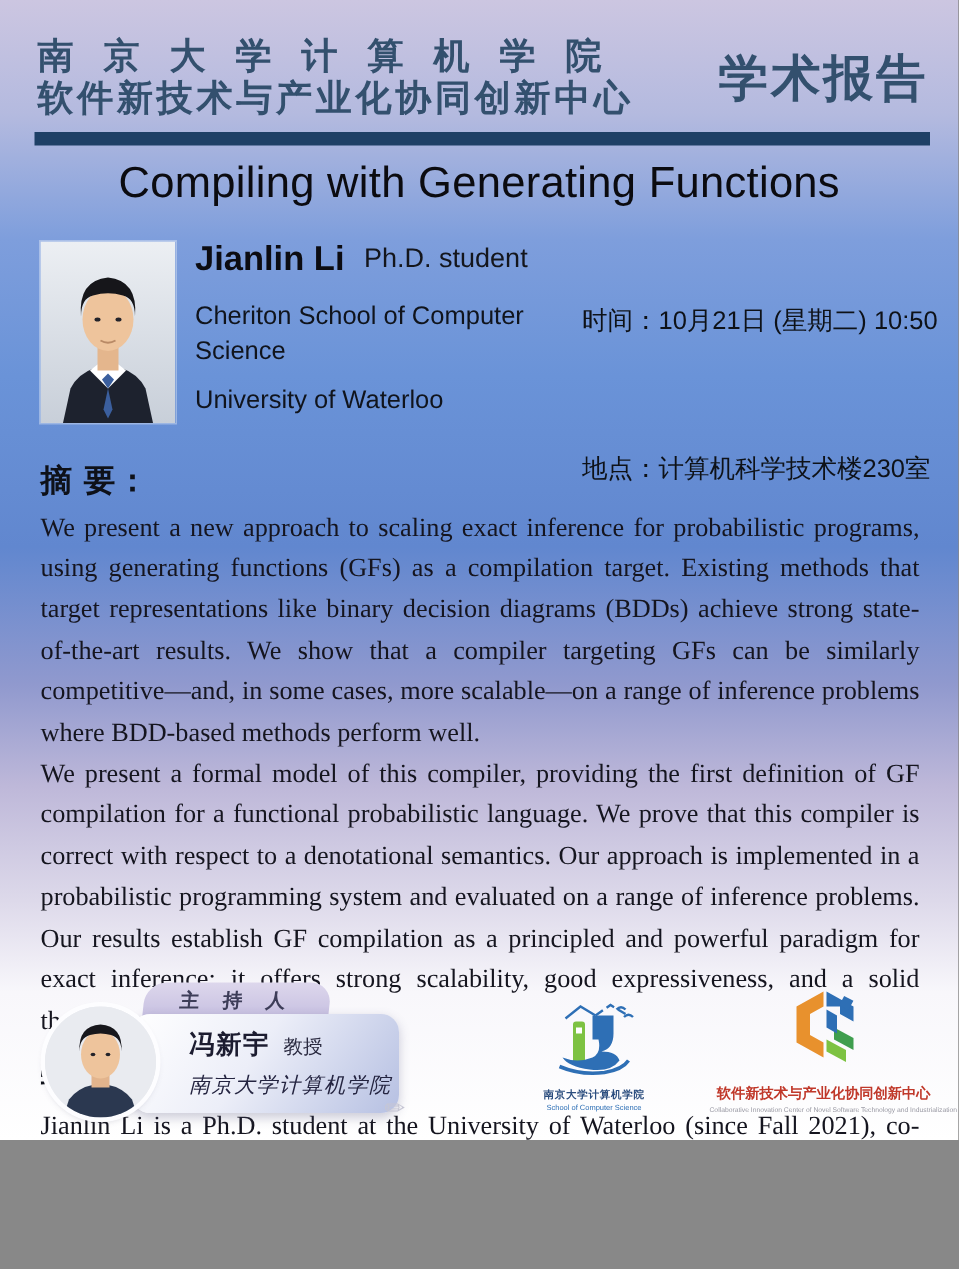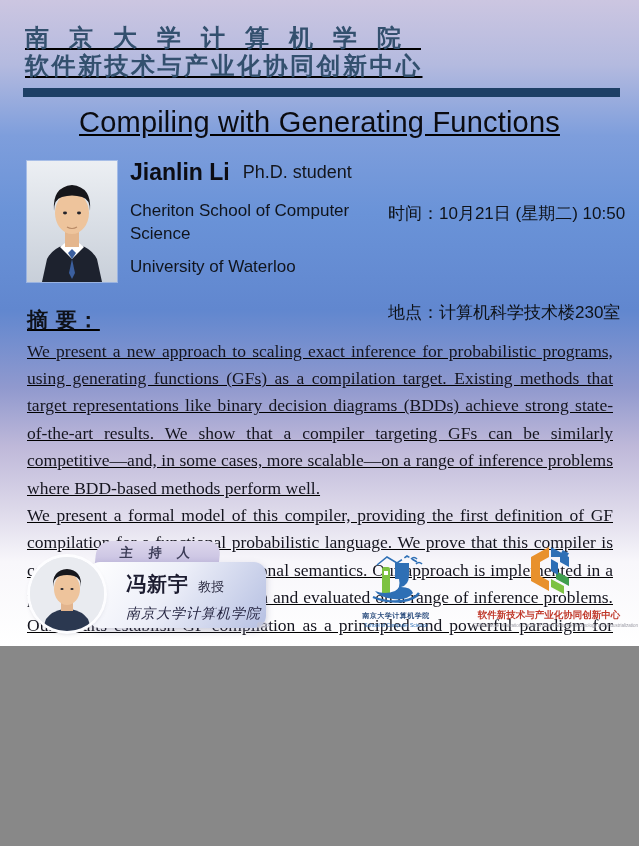--- a/index.html
+++ b/index.html
@@ -1,33 +1,32 @@
 <!DOCTYPE html>
 <html><head>
 <meta charset="utf-8">
 <style>
   html,body{margin:0;padding:0;background:#888;}
   .poster{
     position:relative;
-    width:639px;height:646px;
+    width:639px;height:760px;
     margin:0 auto;
     overflow:hidden;
     font-family:"Liberation Sans",sans-serif;
     background:linear-gradient(180deg,
       #ccc6e1 0%,
       #b4badf 10%,
       #7e9edc 21%,
       #6a93d8 33%,
       #6187cf 48%,
       #9099ce 60%,
       #beb8d9 69%,
       #ddd9ea 79%,
       #f8f7fb 87%,
       #ffffff 100%);
-    text-decoration:underline;
   }
   
   .hdr{display:flex;align-items:center;padding:24px 18px 0 25px;}
   .hdr-left{flex:1;color:#33506e;font-weight:bold;line-height:1.18;}
   .hdr-line1{font-size:24px;letter-spacing:20px;white-space:nowrap;}
   .hdr-line2{font-size:24px;letter-spacing:2.5px;white-space:nowrap;}
   .hdr-badge{font-size:33px;font-weight:bold;color:#33506e;letter-spacing:2px;margin-right:2px;white-space:nowrap;}
   .divider{height:9px;background:#1e4066;margin:7px 19px 0 23px;}
   .title{margin-top:9px;text-align:center;font-size:29px;color:#0b0b10;letter-spacing:0.2px;}
   
@@ -46,21 +45,21 @@
   .para + .para{margin-top:0;}
   .bio-head{margin-top:11px;}
   
   .footer{position:absolute;left:0;right:0;bottom:0;height:110px;display:flex;align-items:center;padding:0 14px 10px 30px;box-sizing:border-box;}
   .host{position:relative;width:236px;height:90px;flex:none;}
   .host-tab{position:absolute;left:66px;top:0;height:23px;line-height:23px;padding:0 24px;background:linear-gradient(180deg,#ddd7ec,#c7c0e1);border-radius:14px 14px 0 0;transform:skewX(-6deg);font-size:13px;font-weight:600;letter-spacing:6px;color:#3d3d58;white-space:nowrap;}
   .host-card{position:absolute;left:58px;top:21px;width:178px;height:66px;border-radius:12px;background:linear-gradient(125deg,#ffffff 0%,#eceef8 45%,#b6c0e2 100%);box-shadow:0 3px 7px rgba(90,90,130,.30);}
   .host-photo{position:absolute;left:0;top:16px;width:74px;height:74px;border-radius:50%;overflow:hidden;box-shadow:0 0 0 3px #fdfdff,0 2px 5px rgba(80,80,110,.35);z-index:2;background:#e8eaef;}
   .host-text{position:absolute;left:96px;top:30px;z-index:3;}
   .host-name-row{display:flex;align-items:baseline;}
-  .host-name{font-size:20px;font-weight:bold;color:#1c1c30;letter-spacing:1px;}
+  .host-name{font-size:17px;font-weight:bold;color:#1c1c30;letter-spacing:1px;}
   .host-title{font-size:13px;margin-left:9px;color:#2a2a40;font-family:"Liberation Serif",serif;}
   .host-aff{margin-top:7px;font-size:14px;color:#242440;font-family:"Liberation Serif",serif;letter-spacing:1px;font-style:italic;}
   .host-pen{position:absolute;right:-4px;bottom:-4px;font-size:16px;color:#c6c6d4;transform:rotate(-45deg);z-index:4;}
   .logos{margin-left:auto;display:flex;align-items:flex-end;gap:18px;}
   .logo{text-align:center;}
   .logo-scs{width:118px;}
   .logo-cic{width:152px;}
   .logo svg{display:block;margin:0 auto;}
   .cap-scs-zh{font-size:7px;font-weight:bold;color:#2b4d7e;margin-top:2px;letter-spacing:0.5px;}
   .cap-scs-en{font-size:5px;color:#2e6fb5;margin-top:1px;}
@@ -70,20 +69,21 @@
 </head>
 <body>
 
 <div class="poster">
 
   <div class="hdr">
     <div class="hdr-left">
       <div class="hdr-line1">南京大学计算机学院</div>
       <div class="hdr-line2">软件新技术与产业化协同创新中心</div>
     </div>
+    <div class="hdr-badge">学术报告</div>
   </div>
   <div class="divider"></div>
 
   <div class="title">Compiling with Generating Functions</div>
 
   <div class="speaker">
     <svg class="photo" viewBox="0 0 90 121" xmlns="http://www.w3.org/2000/svg">
       <defs>
         <linearGradient id="pbg" x1="0" y1="0" x2="0" y2="1">
           <stop offset="0" stop-color="#ecEFf3"></stop>

